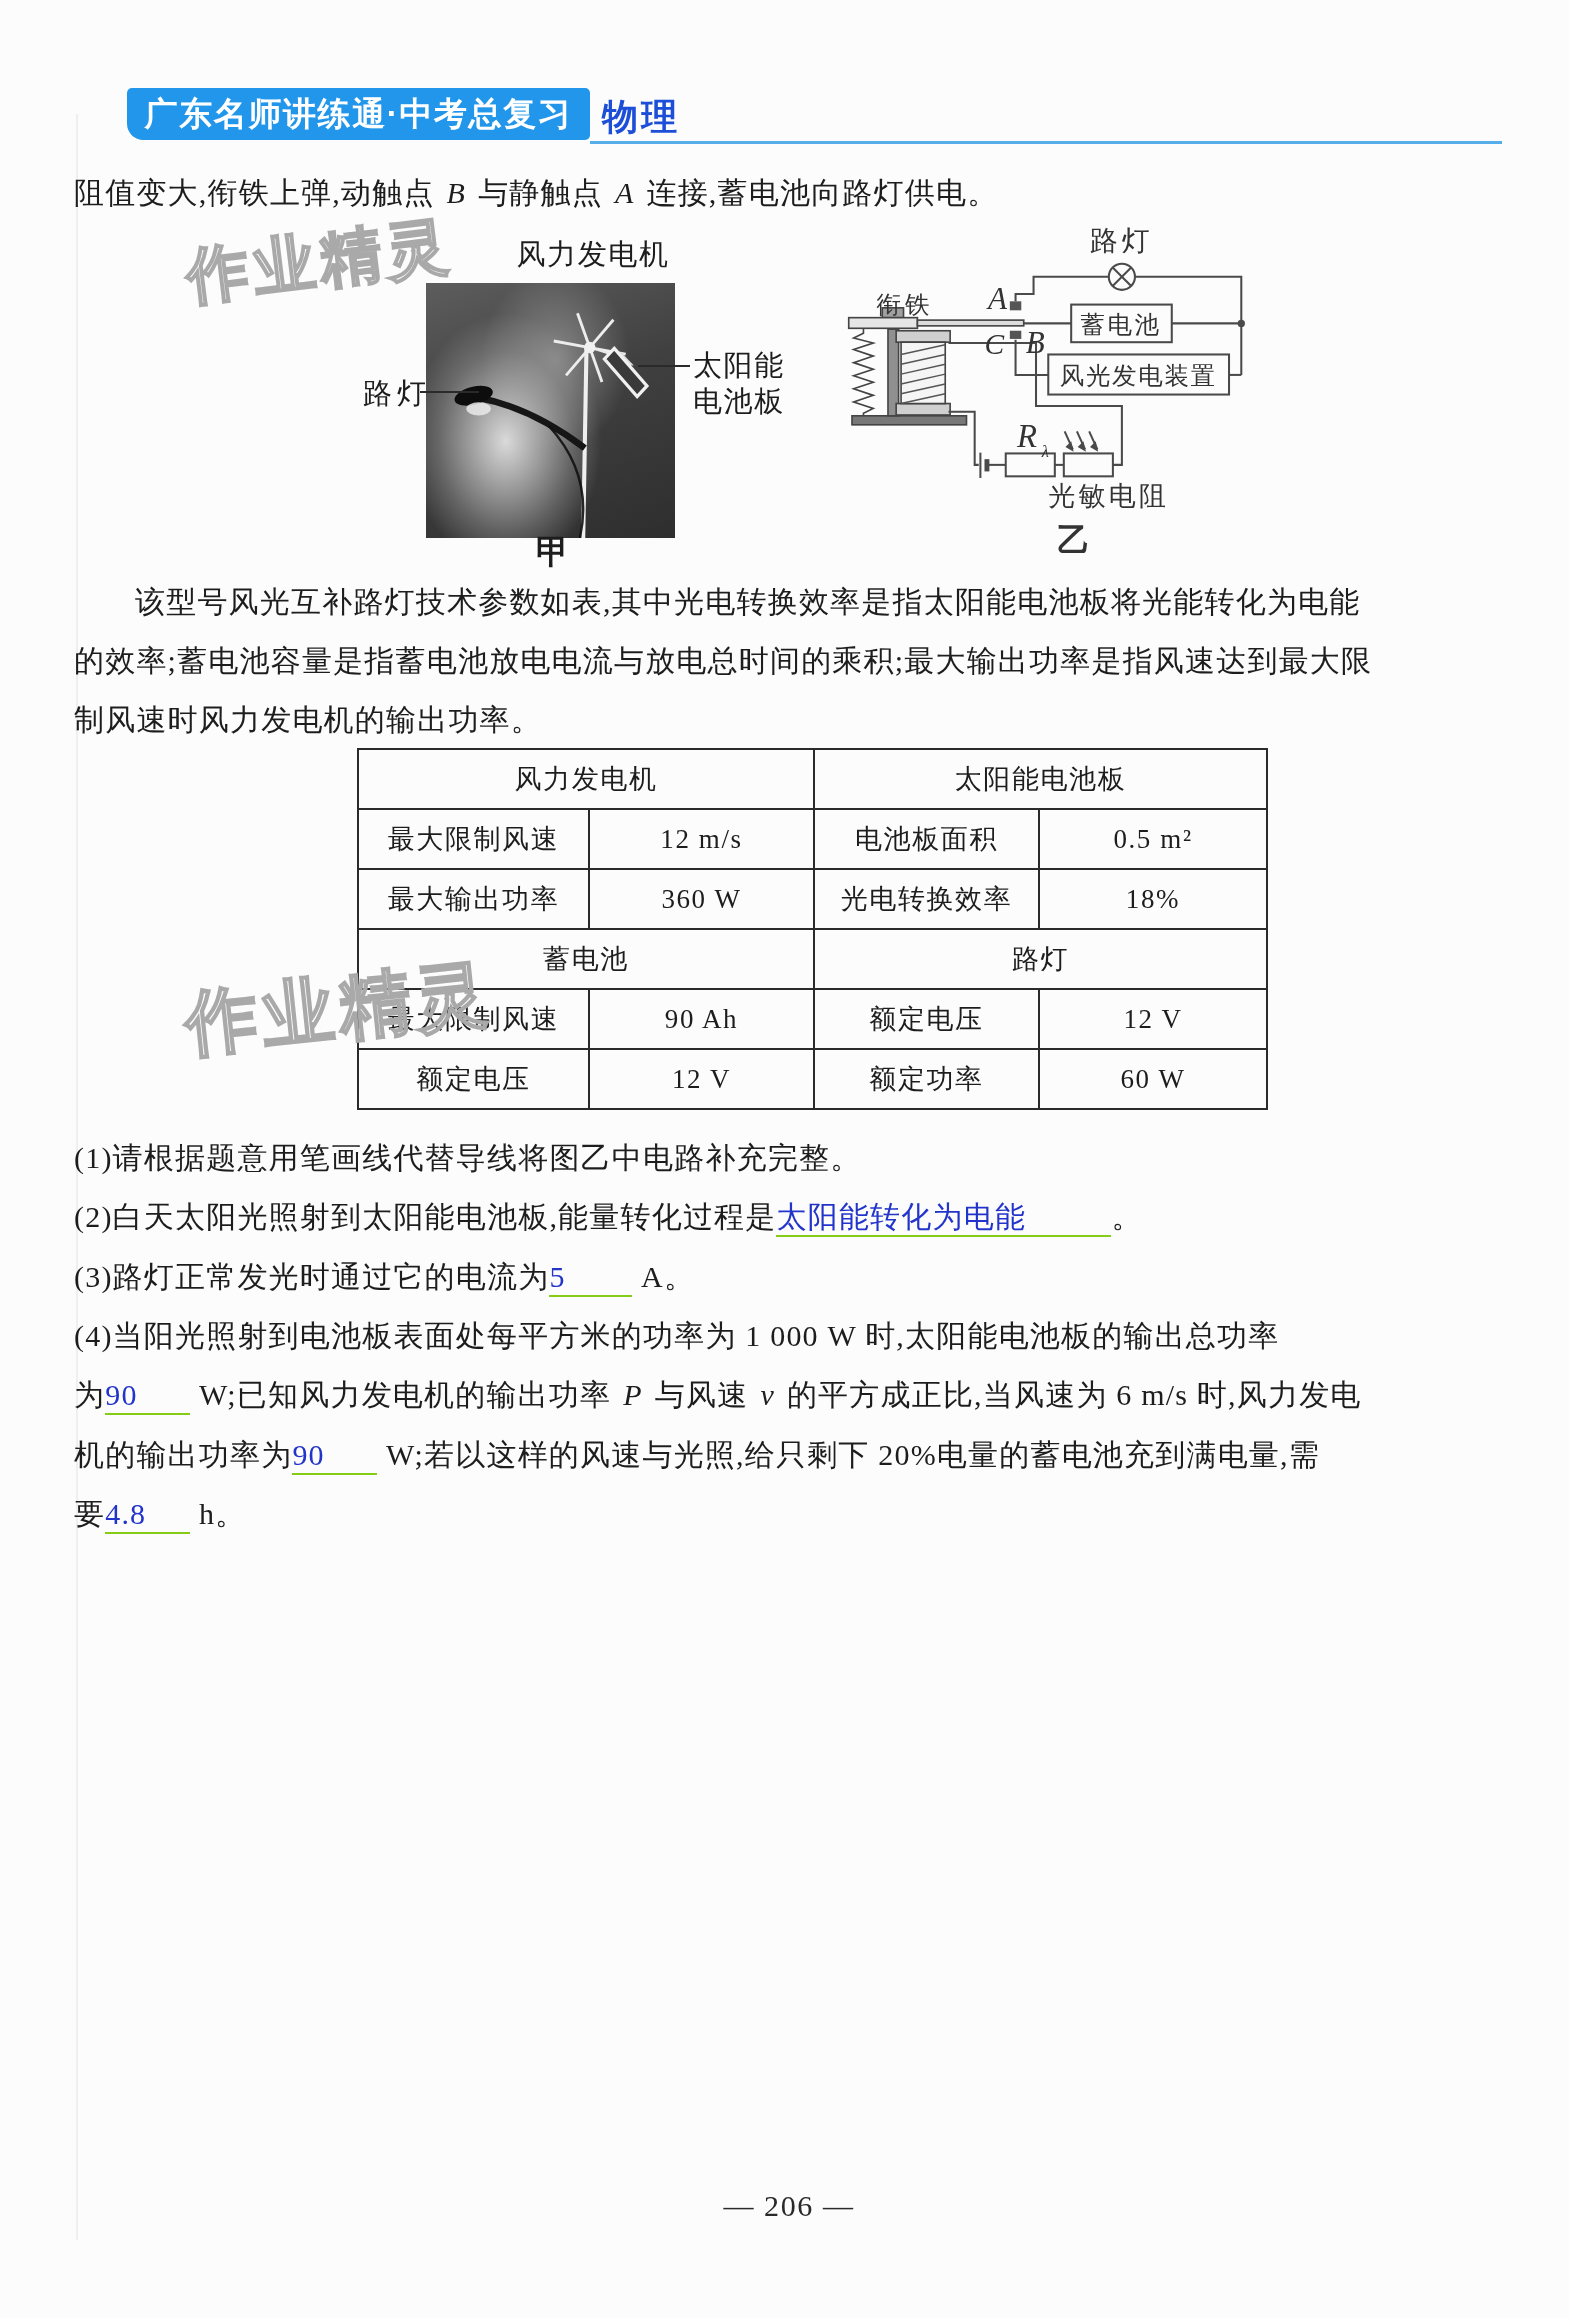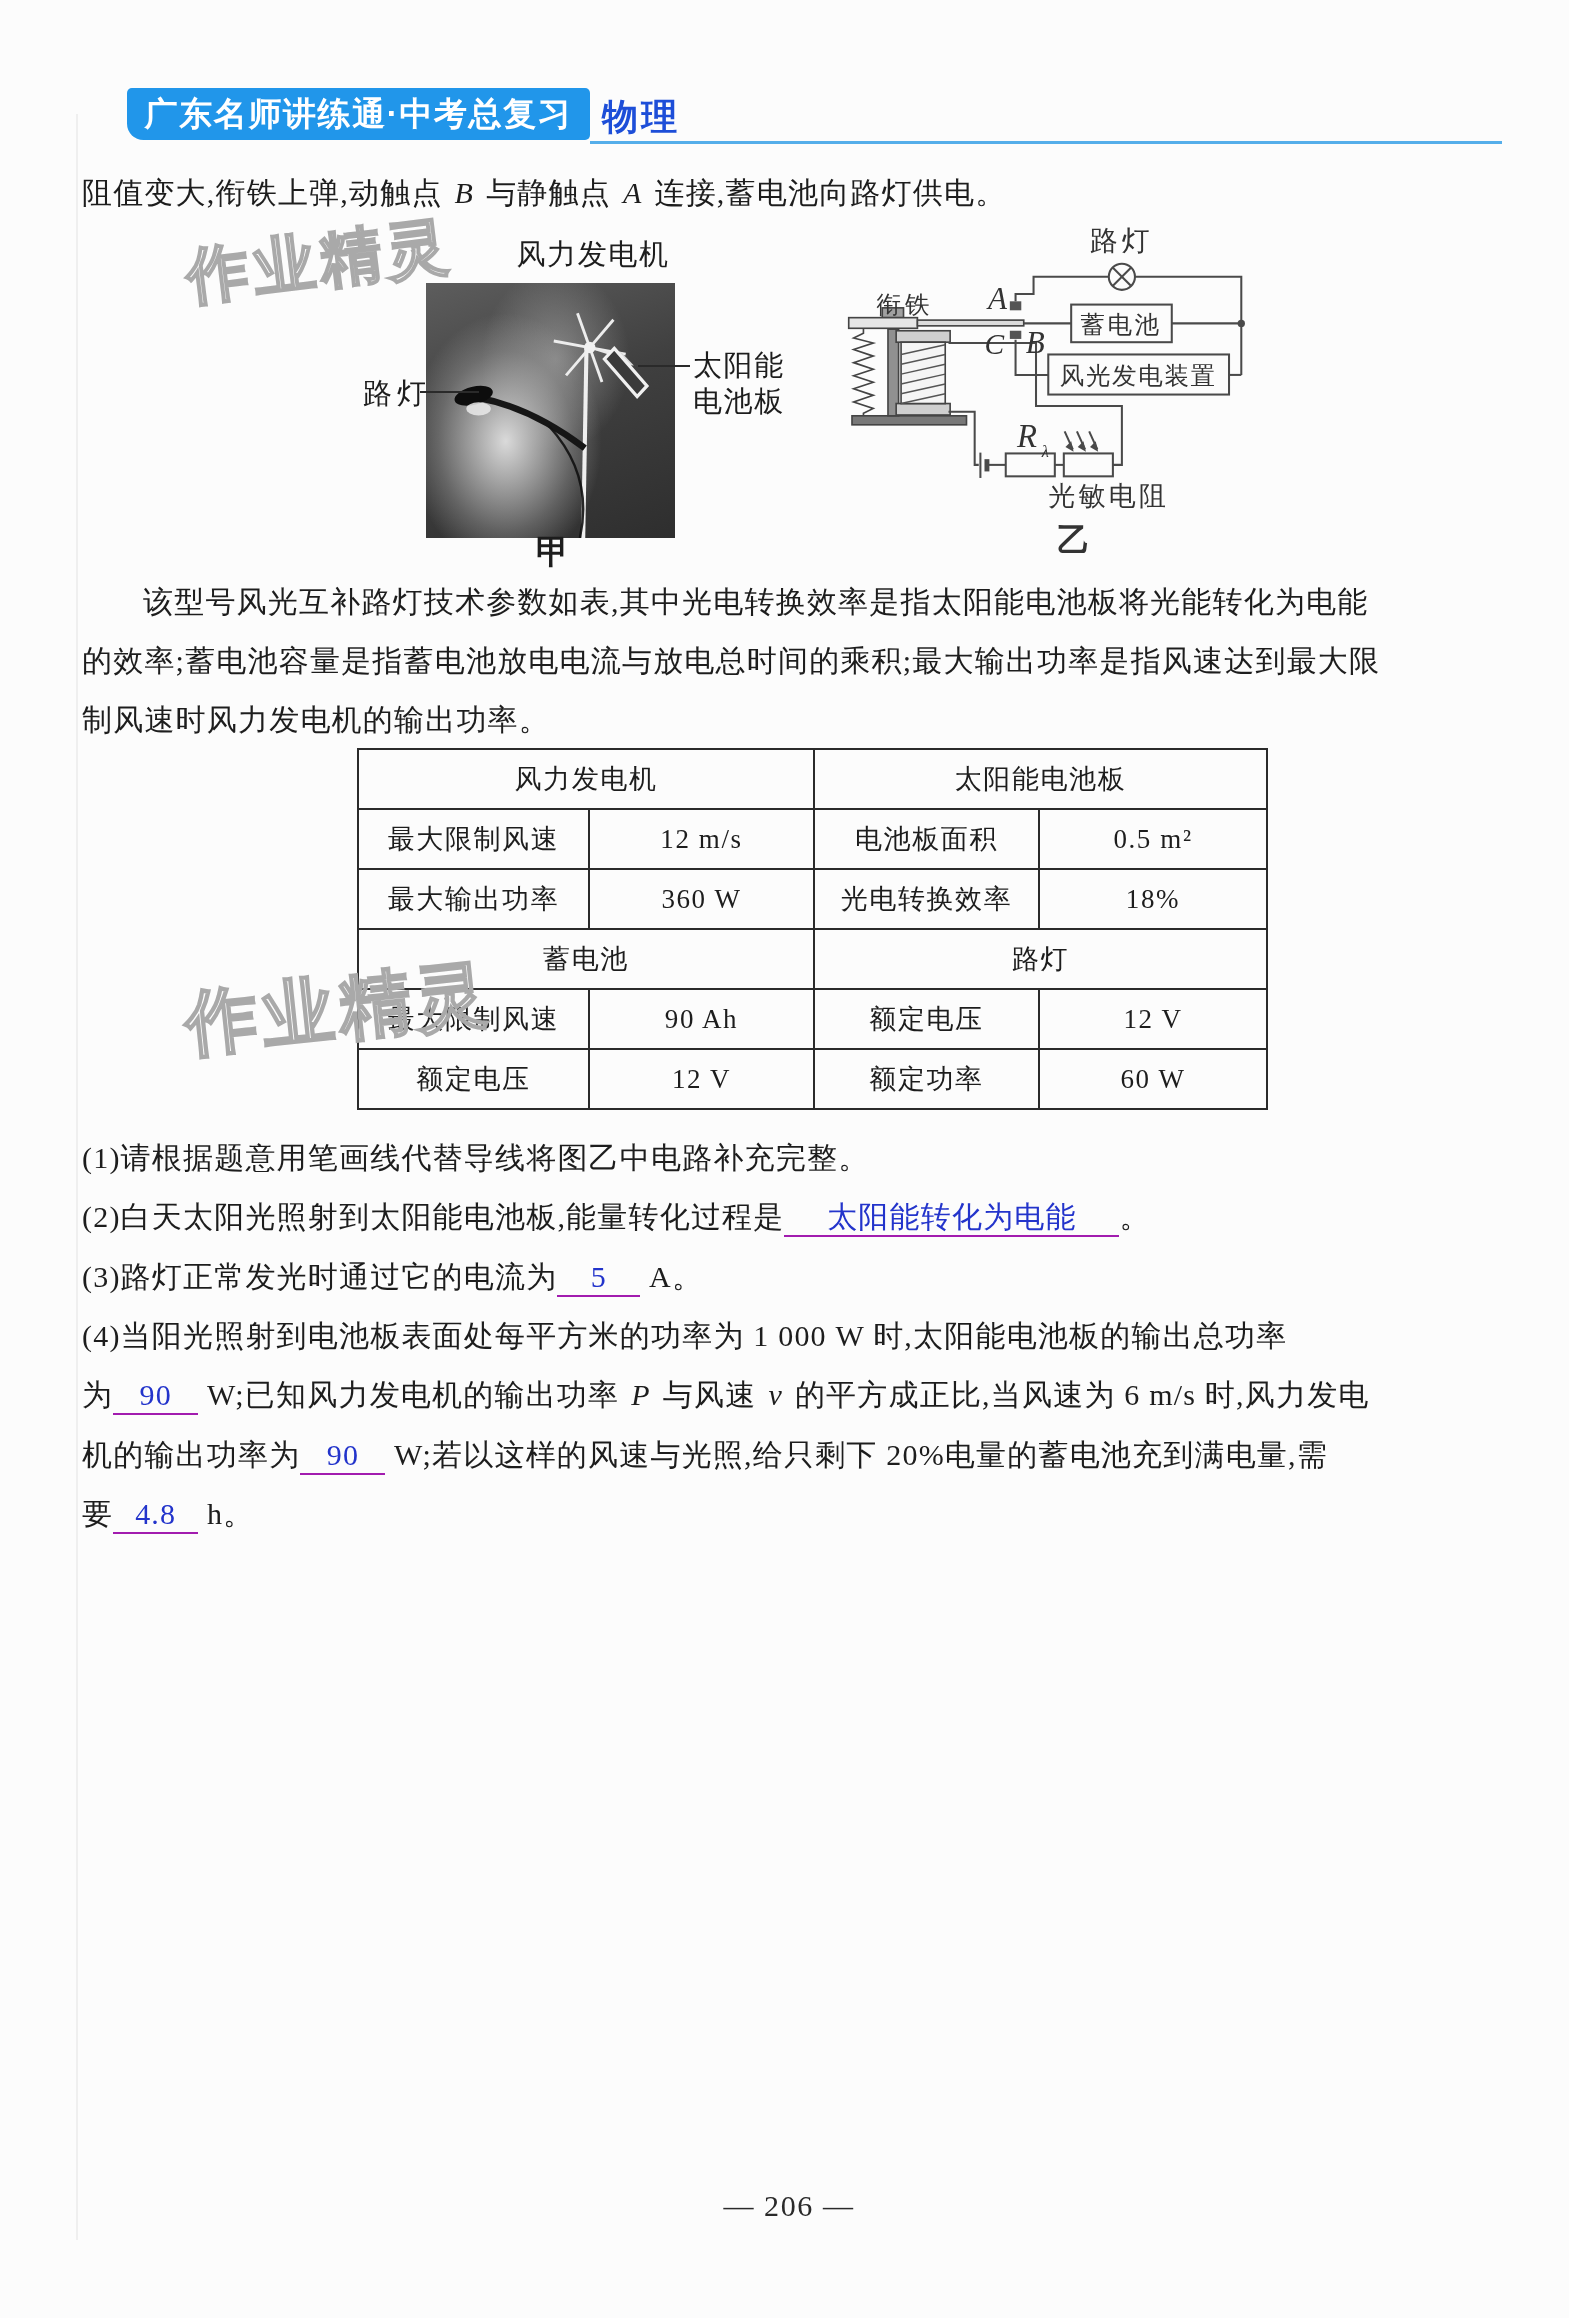--- a/index.html
+++ b/index.html
@@ -16,21 +16,21 @@
     font-size:33px;letter-spacing:1.6px;
   }
   .header-subject{
     left:602px;top:93px;font-family:"Liberation Sans", sans-serif;font-weight:bold;
     color:#1d4ed8;font-size:36px;letter-spacing:3.3px;
   }
   .header-line{left:590px;top:141px;width:912px;height:2.5px;background:#55aeea;}
   .page-edge{left:76px;top:114px;width:1.6px;height:2126px;background:#efefef;}
 
   
-  .tline{left:82px;width:1427px;font-size:30px;line-height:39px;letter-spacing:1.2px;white-space:nowrap;}
+  .tline{left:74px;width:1427px;font-size:30px;line-height:39px;letter-spacing:1.2px;white-space:nowrap;}
   .ivar{font-style:italic;font-family:"Liberation Serif", serif;padding:0 3.3px;}
   .indent{padding-left:61px;}
 
   
   .watermark{
     font-family:"Liberation Sans", sans-serif;font-weight:bold;color:rgba(255,255,255,0.05);
     -webkit-text-stroke:2px #a9a9a9;pointer-events:none;z-index:30;
   }
   .wm1{left:186px;top:219px;font-size:62px;letter-spacing:4.9px;transform:rotate(-7deg);}
   .wm2{left:185px;top:961px;font-size:72px;letter-spacing:4.9px;transform:rotate(-6deg);}
@@ -49,21 +49,21 @@
 
   
   .ptable{
     left:357px;top:748px;width:909px;height:358px;border-collapse:collapse;table-layout:fixed;
     font-size:27px;color:#1d1d1d;
   }
   .ptable td{border:2px solid #2b2b2b;text-align:center;vertical-align:middle;padding:0;letter-spacing:1.6px;}
 
   
   .blank{
-    display:inline-block;border-bottom:2px solid #a21caf;text-align:center;
+    display:inline-block;border-bottom:2px solid #84cc16;text-align:left;
     color:#2334cb;font-size:30px;vertical-align:baseline;line-height:36px;
   }
   .pagenum{left:0;top:2189px;width:1578px;text-align:center;font-size:30px;letter-spacing:1.6px;color:#2a2a2a;}
 
   svg text{font-family:"Liberation Serif", serif;fill:#333333;}
   .svg-italic{font-style:italic;}
 </style>
 </head>
 <body>
 

